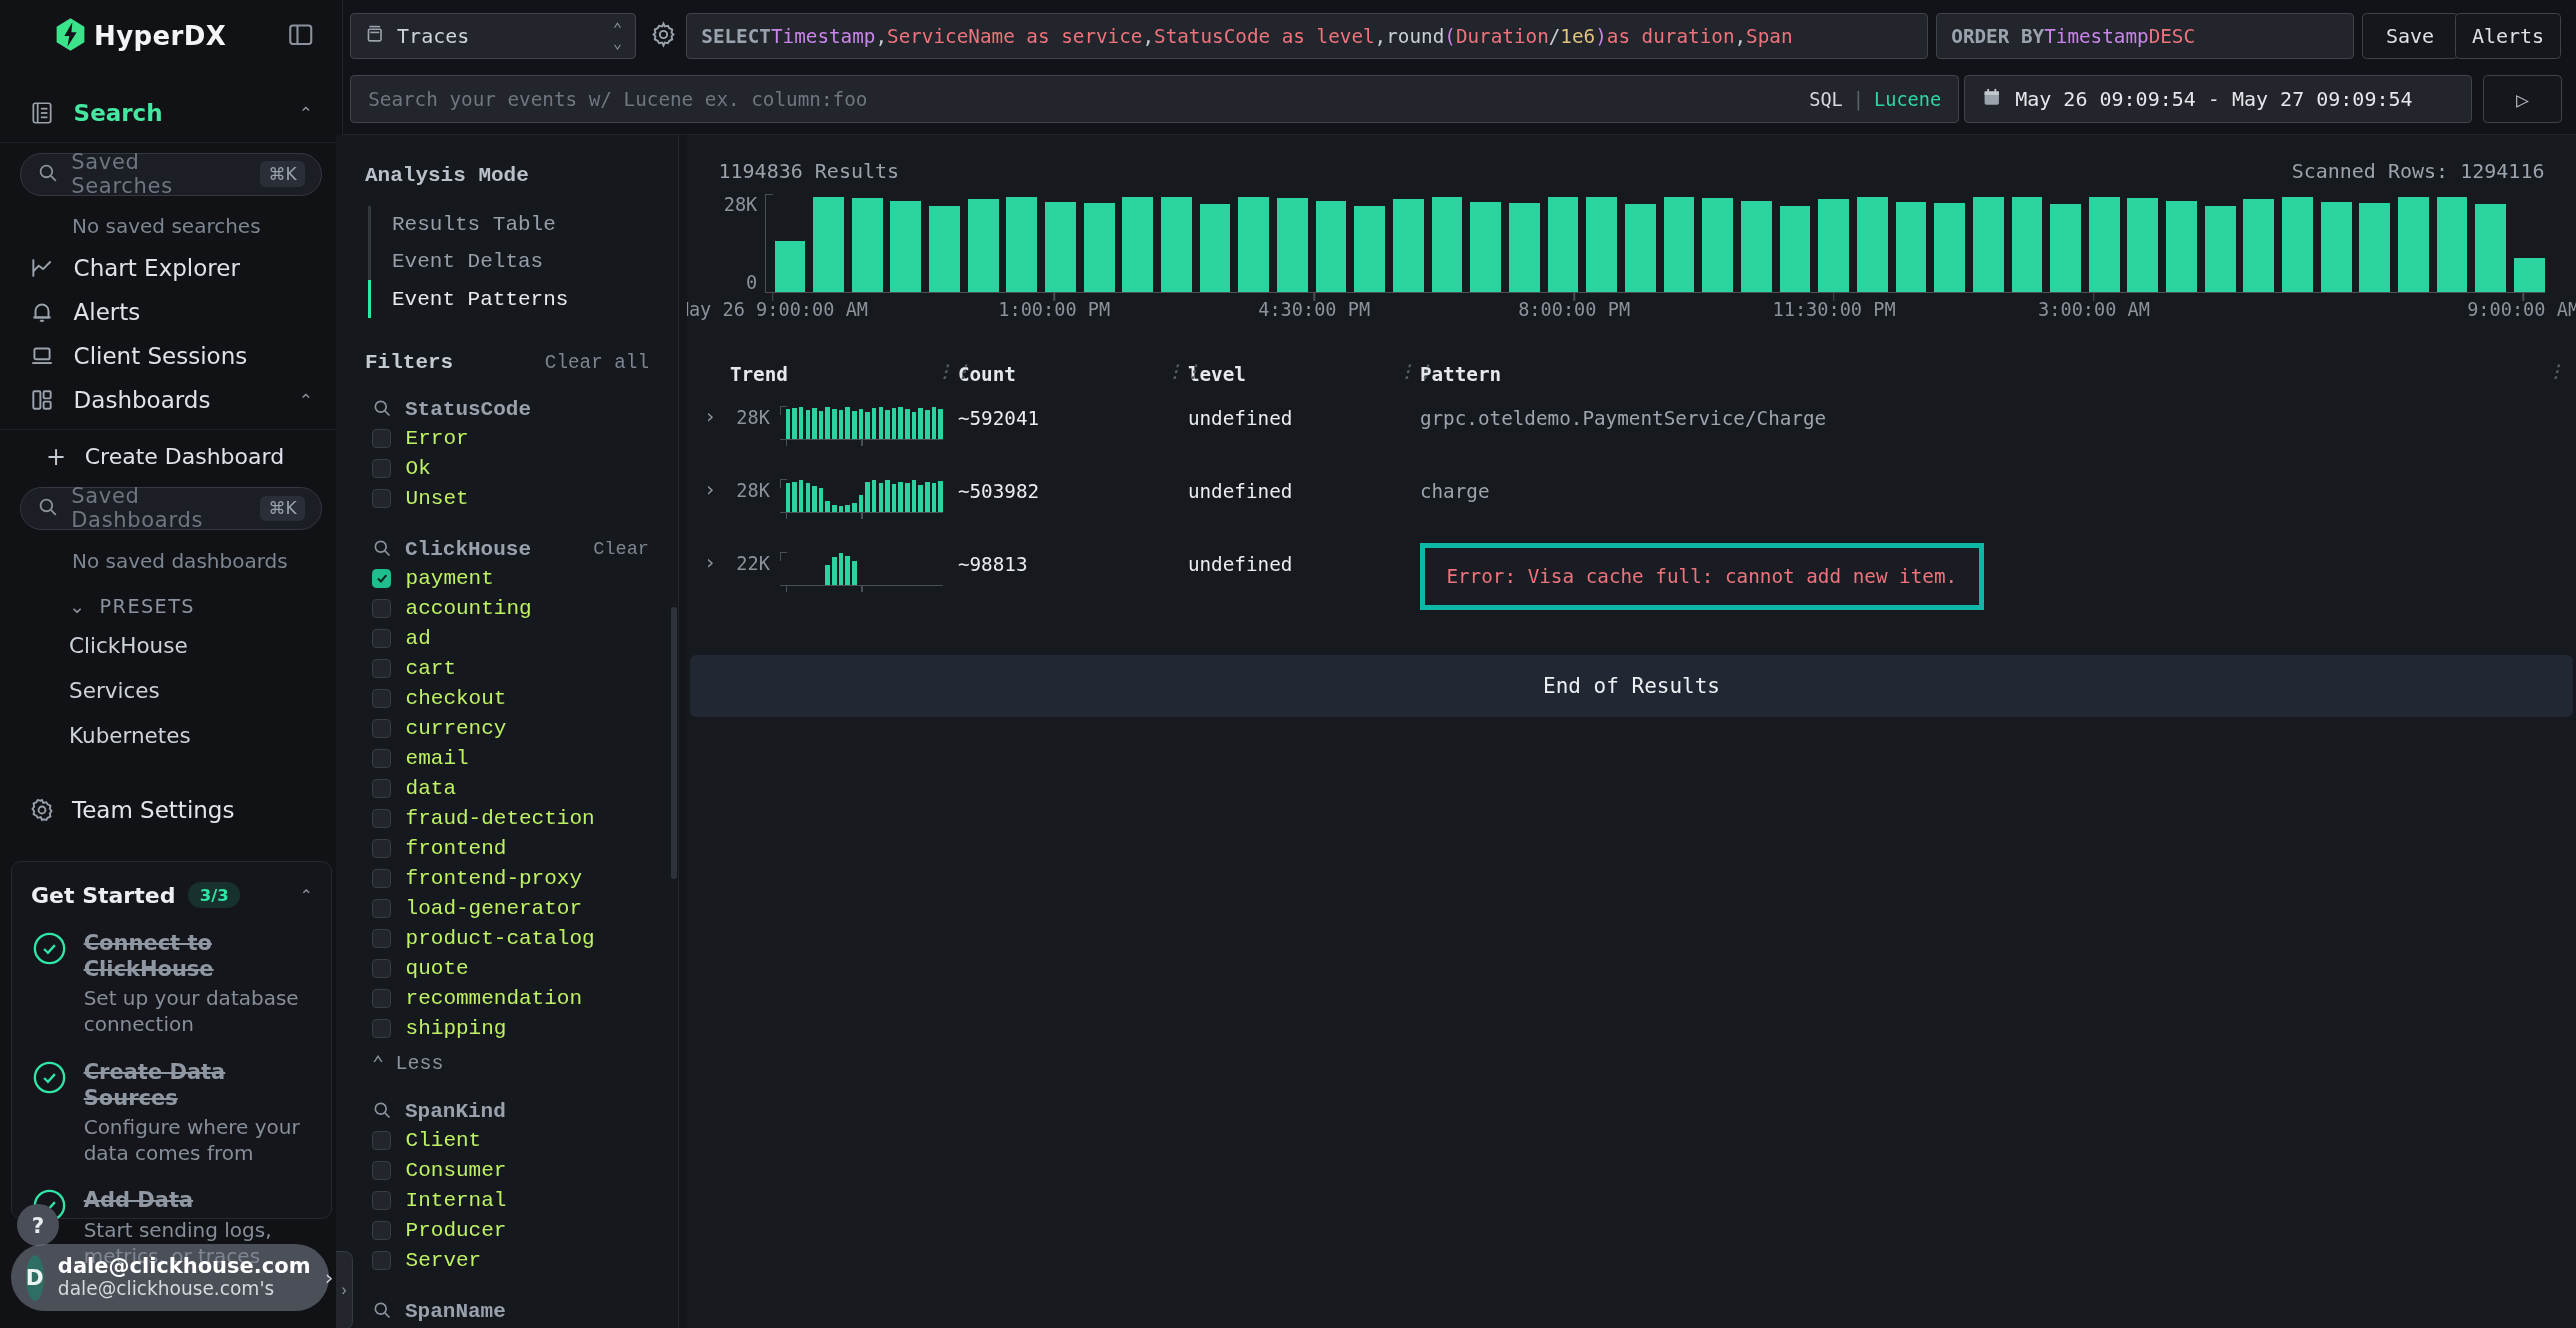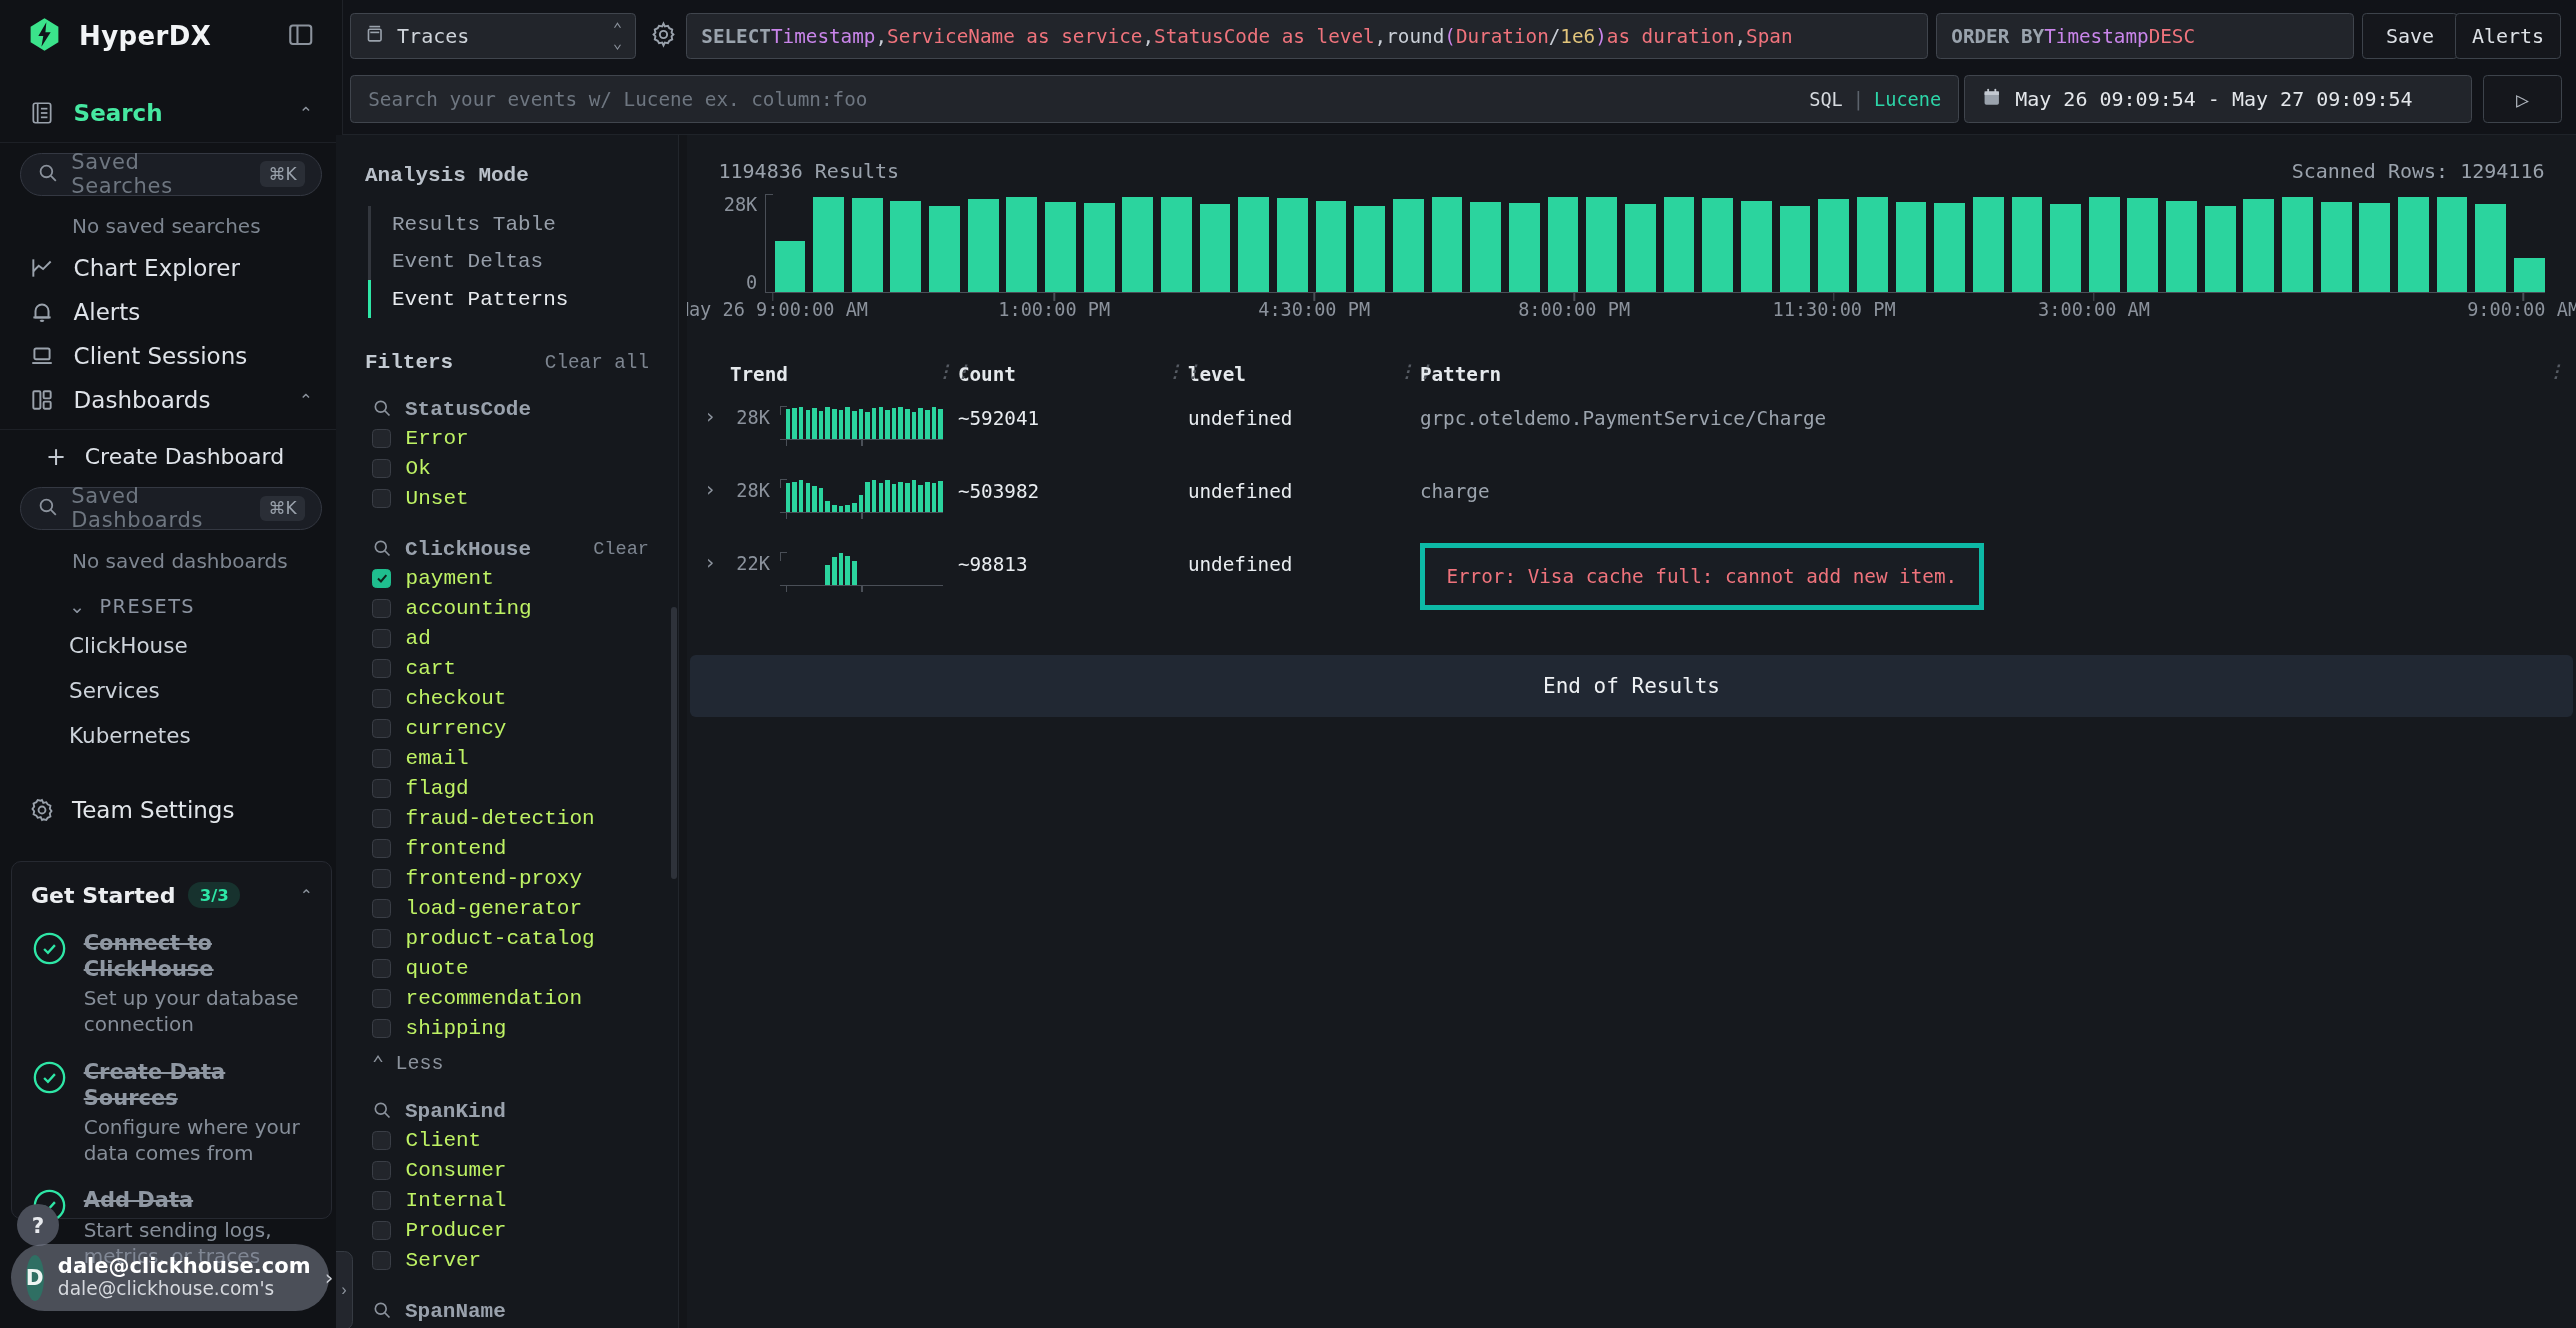--- a/index.html
+++ b/index.html
@@ -31,21 +31,21 @@
   .lang-toggle { margin-left:auto; display:flex; gap:10px; font-size:18.6px; }
   .lang-sql { color:#d7dbe0; }
   .lang-sep { color:#5c636c; }
   .lang-lucene { color:#2dd5a8; }
   .date-box { left:1621px; top:75px; width:508px; height:48px; padding:0 15.7px; gap:13px; font-size:20px; color:#e4e7eb; }
   .run-btn { left:2140px; top:75px; width:79px; height:48px; font-size:21.5px; color:#aeb4bc; }
 
   
   .sidebar { position:absolute; left:0; top:0; width:343px; height:1328px;
     background:#101216; border-right:1.4px solid #1f2228; overflow:hidden; }
-  .brand-row { display:flex; align-items:center; height:72px; padding:0 26px; gap:16px; }
+  .brand-row { display:flex; align-items:center; height:72px; padding:0 26px; gap:5px;margin-left:26px; }
   .brand-title { color:#f2f4f6; font-size:26px; font-weight:bold; letter-spacing:0.4px; }
   .collapse-icon { margin-left:auto; color:#8b929c; }
   .nav-item { display:flex; align-items:center; gap:18.6px; padding:0 29px; height:44px;
     color:#dfe3e9; font-size:23px; }
   .nav-item .chev { margin-left:auto; color:#8b929c; font-size:17px; }
   .nav-item.active .nav-label { color:#46e8a1; font-weight:bold; }
   .nav-icon { color:#9aa2ac; display:flex; }
   .divider { border-top:1.4px solid #1d2026; margin:7.2px 0; }
   .pill-search { margin:10px 20px 0; height:43px; background:#1b1e25; border:1.4px solid #343842;
     border-radius:715px; display:flex; align-items:center; padding:0 15.7px; gap:13px; }
@@ -474,21 +474,21 @@
       <label class="chk-row">
         <span class="chk"></span>
         <span class="chk-label">currency</span>
       </label>
       <label class="chk-row">
         <span class="chk"></span>
         <span class="chk-label">email</span>
       </label>
       <label class="chk-row">
         <span class="chk"></span>
-        <span class="chk-label">flagd</span>
+        <span class="chk-label">data</span>
       </label>
       <label class="chk-row">
         <span class="chk"></span>
         <span class="chk-label">fraud-detection</span>
       </label>
       <label class="chk-row">
         <span class="chk"></span>
         <span class="chk-label">frontend</span>
       </label>
       <label class="chk-row">

